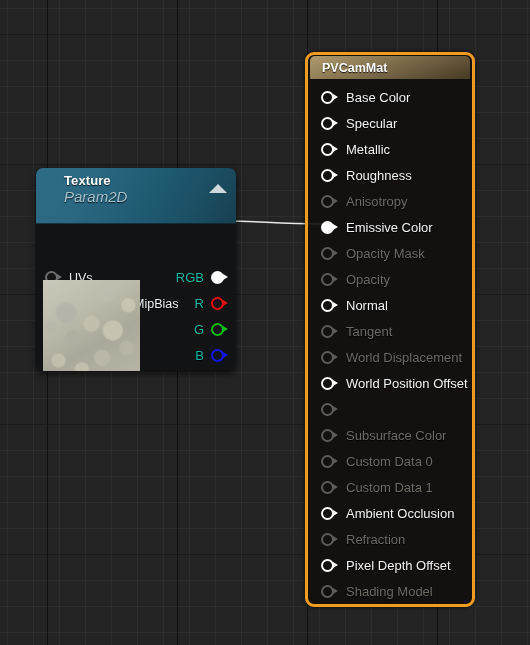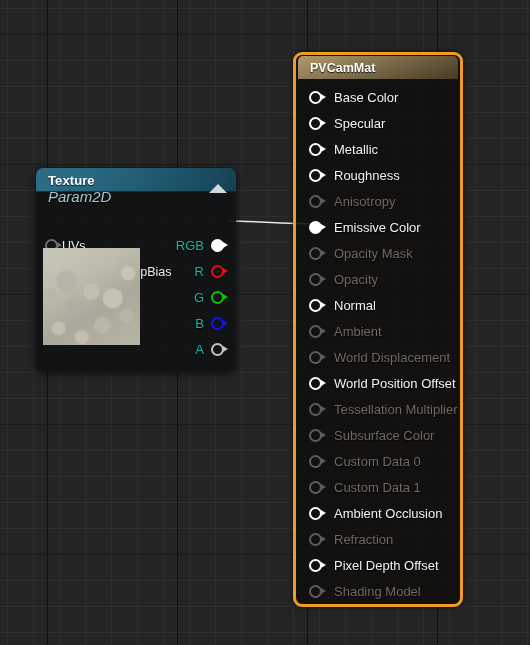--- a/index.html
+++ b/index.html
@@ -41,22 +41,22 @@
   
   #texture-node {
     left:36px; top:168px; width:200px; height:203px;
     border-radius:7px;
     background: rgba(16,18,20,0.94);
     box-shadow: 0 2px 7px rgba(0,0,0,0.75);
     overflow:hidden;
   }
   #texture-node .hdr {
     position:relative;
-    height:24px;
-    padding:4px 10px 0 12px;
+    height:56px;
+    padding:4px 10px 0 28px;
     background: linear-gradient(118deg,#2e6b86 0%, #2a6780 28%, #205b72 55%, #1b4e62 80%, #173f50 100%);
     border-bottom:1px solid rgba(0,0,0,0.5);
   }
   #texture-node .hdr .t1 {
     font-size:13px; font-weight:bold; color:#ffffff;
     text-shadow:0 1px 1px rgba(0,0,0,0.8);
     line-height:17px; letter-spacing:.1px;
   }
   #texture-node .hdr .t2 {
     font-size:15px; font-style:italic; color:#a7c4cf;
@@ -66,21 +66,21 @@
   #texture-node .collapse {
     position:absolute; right:9px; top:16px;
     width:0;height:0;
     border-left:9px solid transparent;
     border-right:9px solid transparent;
     border-bottom:9px solid #cfd8dc;
   }
   #texture-node .body { position:relative; height:163px; }
 
   .in-row { position:absolute; left:0; display:flex; align-items:center; }
-  .in-row .lbl { font-size:12.5px; color:#eceff1; text-shadow:0 1px 1px #000; }
+  .in-row .lbl { font-size:12.5px; color:#eceff1; margin-left:7px; text-shadow:0 1px 1px #000; }
 
   .out-row { position:absolute; right:0; display:flex; align-items:center; justify-content:flex-end; }
   .out-row .lbl { font-size:13px; color:#14b8a6; margin-right:7px; text-shadow:0 1px 1px #000; }
 
   
   .pin { position:relative; width:17px; height:15px; flex:0 0 17px; }
   .pin .ring {
     position:absolute; left:0; top:1px;
     width:13px; height:13px; border-radius:50%;
     border:2px solid #b9b9b9;
@@ -125,21 +125,21 @@
       radial-gradient(circle at 86% 70%, rgba(186,183,168,.8) 0 6px, rgba(150,148,134,0) 8px),
       radial-gradient(circle at 24% 34%, rgba(176,175,166,.6) 0 9px, rgba(150,148,134,0) 12px),
       radial-gradient(circle at 67% 14%, rgba(190,188,176,.6) 0 6px, rgba(150,148,134,0) 9px),
       radial-gradient(circle at 8% 48%, rgba(182,180,168,.6) 0 5px, rgba(150,148,134,0) 8px),
       linear-gradient(150deg,#c9c8ba 0%, #bcbbab 35%, #a9a89a 62%, #b7b6a6 100%);
     background-blend-mode: normal;
   }
 
   
   #material-node {
-    left:293px; top:52px; width:170px; height:555px;
+    left:305px; top:52px; width:170px; height:555px;
     border-radius:9px;
     border:3px solid #f29c1f;
     background: rgba(18,16,14,0.90);
     box-shadow: 0 0 4px rgba(0,0,0,0.7);
     overflow:hidden;
   }
   #material-node .hdr {
     height:23px;
     margin:1px 2px 0 2px;
     border-radius:5px 5px 0 0;
@@ -298,42 +298,41 @@
             <span class="ring"></span>
             <span class="arw"></span>
           </span>
           <span class="lbl">Normal</span>
         </div>
         <div class="m-row off">
           <span class="pin dim">
             <span class="ring"></span>
             <span class="arw"></span>
           </span>
-          <span class="lbl">Ambient</span>
+          <span class="lbl">Tangent</span>
         </div>
         <div class="m-row off">
           <span class="pin dim">
             <span class="ring"></span>
             <span class="arw"></span>
           </span>
           <span class="lbl">World Displacement</span>
         </div>
         <div class="m-row on">
           <span class="pin bold">
             <span class="ring"></span>
             <span class="arw"></span>
           </span>
           <span class="lbl">World Position Offset</span>
         </div>
         <div class="m-row off">
           <span class="pin dim">
             <span class="ring"></span>
             <span class="arw"></span>
           </span>
-          <span class="lbl">Tessellation Multiplier</span>
         </div>
         <div class="m-row off">
           <span class="pin dim">
             <span class="ring"></span>
             <span class="arw"></span>
           </span>
           <span class="lbl">Subsurface Color</span>
         </div>
         <div class="m-row off">
           <span class="pin dim">

